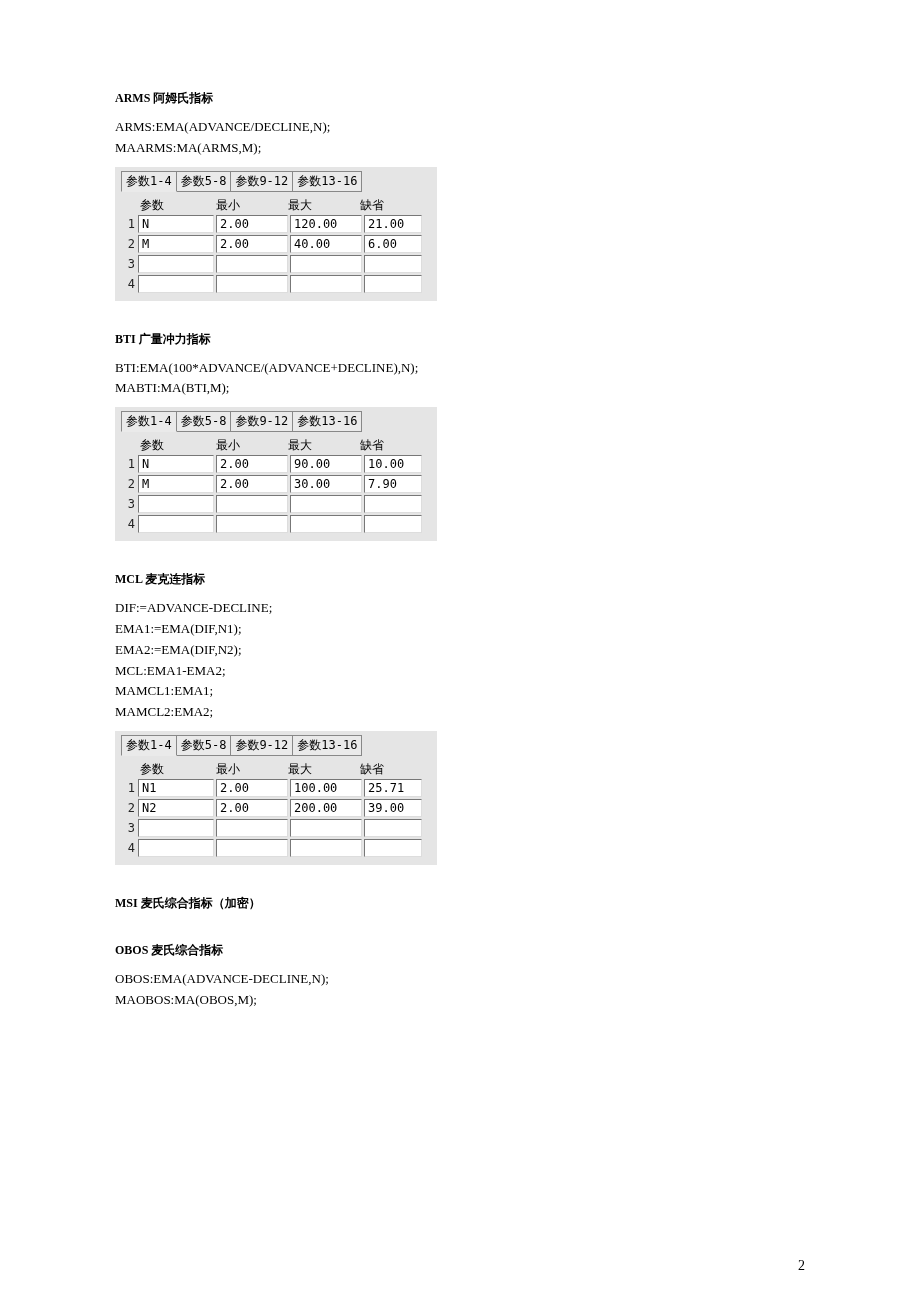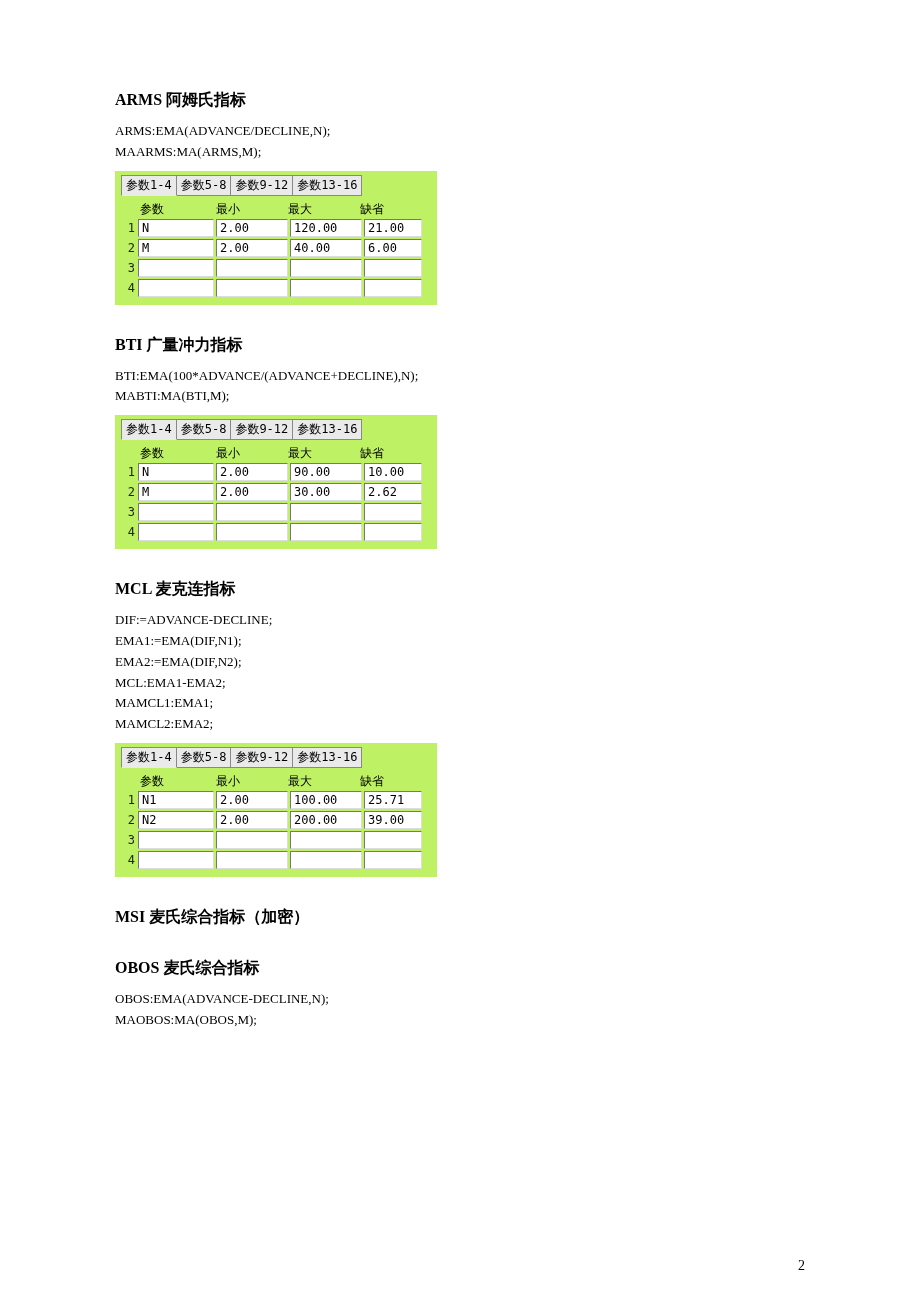--- a/index.html
+++ b/index.html
@@ -13,32 +13,32 @@
   }
   .page {
     padding: 90px 115px 40px 115px;
     box-sizing: border-box;
     min-height: 1302px;
     position: relative;
   }
   .section { margin-bottom: 30px; }
   .heading {
     font-weight: bold;
-    font-size: 16px;
+    font-size: 12px;
     margin-bottom: 10px;
     font-family: "Times New Roman", "SimHei", serif;
   }
   .formula-line {
     font-size: 13px;
     line-height: 1.6;
     font-family: "Times New Roman", serif;
   }
   .formulas { margin-bottom: 8px; }
   .param-box {
-    background: #bef264;
+    background: #e5e5e5;
     border: 0;
     width: 310px;
     padding: 4px 6px 6px 6px;
     font-family: "SimSun", monospace;
     font-size: 13px;
   }
   .tab-row {
     display: flex;
     align-items: flex-end;
     height: 20px;
@@ -188,21 +188,21 @@
         <div class="cell c-name">N</div>
         <div class="cell c-min">2.00</div>
         <div class="cell c-max">90.00</div>
         <div class="cell c-def">10.00</div>
       </div>
       <div class="param-row">
         <div class="row-idx">2</div>
         <div class="cell c-name">M</div>
         <div class="cell c-min">2.00</div>
         <div class="cell c-max">30.00</div>
-        <div class="cell c-def">2.62</div>
+        <div class="cell c-def">7.90</div>
       </div>
       <div class="param-row">
         <div class="row-idx">3</div>
         <div class="cell c-name"></div>
         <div class="cell c-min"></div>
         <div class="cell c-max"></div>
         <div class="cell c-def"></div>
       </div>
       <div class="param-row">
         <div class="row-idx">4</div>

